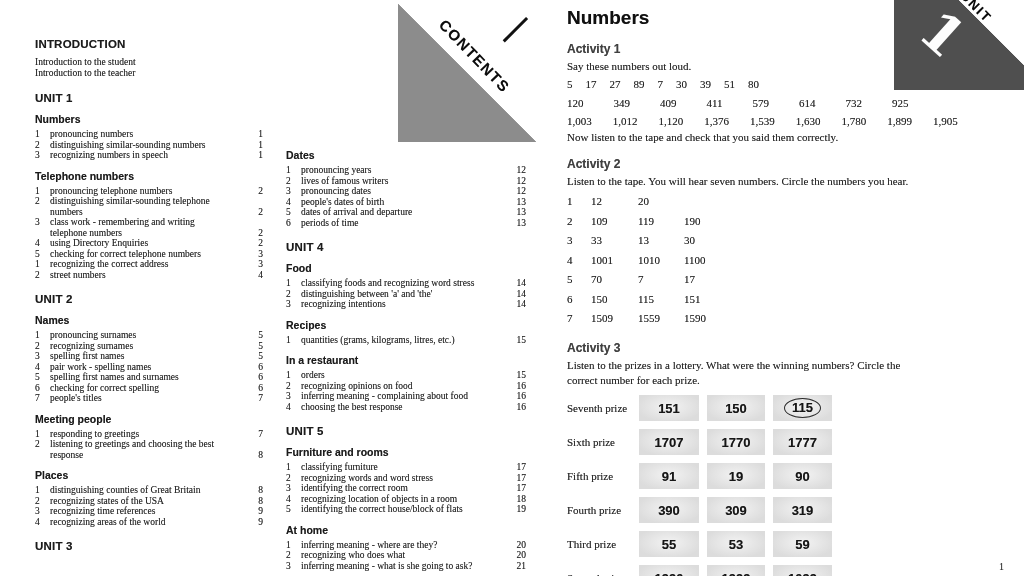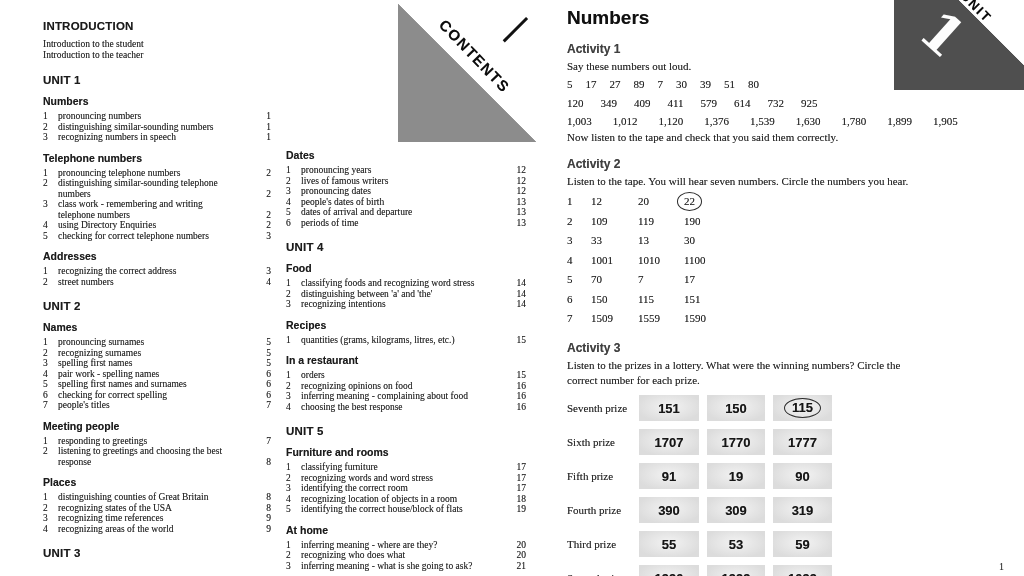--- a/index.html
+++ b/index.html
@@ -5,21 +5,21 @@
   html,body{margin:0;padding:0;}
   body{
     width:1024px;height:576px;overflow:hidden;position:relative;
     background:#ffffff;color:#262626;
     font-family:"Liberation Serif",serif;
     text-shadow:0 0 .4px rgba(70,70,70,.6);
   }
   
   .page-left{position:absolute;left:0;top:0;width:540px;height:576px;background:#fff;}
   .col{position:absolute;top:0;}
-  .col1{left:43px;width:228px;padding-top:20px;}
+  .col1{left:35px;width:228px;padding-top:38px;}
   .col2{left:286px;width:240px;padding-top:140px;}
   .toc-unit{font:bold 11.5px "Liberation Sans",sans-serif;color:#1b1b1b;margin:13px 0 0;letter-spacing:.2px;}
   .toc-unit:first-child{margin-top:0;}
   .toc-title{font:bold 10.5px "Liberation Sans",sans-serif;color:#1b1b1b;margin:9px 0 4px;}
   .toc-plain{font:9.5px/11px "Liberation Serif",serif;}
   .toc-unit + .toc-plain{margin-top:7px;}
   .toc-item{display:flex;font:9.5px/10.5px "Liberation Serif",serif;}
   .ti-num{flex:0 0 15px;}
   .ti-txt{max-width:176px;padding-right:6px;}
   .ti-pg{margin-left:auto;align-self:flex-end;}
@@ -29,21 +29,21 @@
   .banner-text{position:absolute;left:50px;top:14px;transform:rotate(46deg);transform-origin:0 0;
     font:bold 15px "Liberation Sans",sans-serif;letter-spacing:1.5px;color:#0d0d0d;white-space:nowrap;}
   .banner-slash{position:absolute;left:116px;top:11px;width:2.5px;height:33px;background:#111;transform:rotate(45deg);}
   
   .page-right{position:absolute;left:540px;top:0;width:484px;height:576px;background:#fff;}
   .rp{position:absolute;left:27px;top:0;width:452px;}
   .page-title{font:bold 19px "Liberation Sans",sans-serif;color:#101010;margin:7px 0 0;}
   .act-head{font:bold 12px "Liberation Sans",sans-serif;color:#404040;margin:13px 0 4px;}
   .act-text{font:11px/13px "Liberation Serif",serif;margin:0 0 2px;}
   .numrow{display:flex;align-items:center;height:18.5px;font:11px "Liberation Serif",serif;}
-  .r0{gap:13px}.r1{gap:17px}.r2{gap:21px}
+  .r0{gap:13px}.r1{gap:30px}.r2{gap:21px}
   .a2rows{margin-top:4px;}
   .a2row{display:grid;grid-template-columns:24px 47px 46px auto;height:19.5px;align-items:center;
     font:11px "Liberation Serif",serif;}
   .circle{display:inline-block;border:1.4px solid #2b2b2b;border-radius:50%;padding:2px 6px 3px;margin-left:-7px;}
   .a3grid{display:grid;grid-template-columns:64px 60px 58px 59px;column-gap:10px;row-gap:5px;
     margin-top:8px;align-items:center;gap:8px;}
   .a3-label{font:11px "Liberation Serif",serif;}
   .a3-cell{height:26px;display:flex;align-items:center;justify-content:center;
     background:radial-gradient(ellipse at 50% 45%,#f3f3f3 0%,#dcdcdc 78%);
     font:bold 13px "Liberation Sans",sans-serif;color:#161616;}
@@ -103,21 +103,20 @@
         <div class="toc-item">
           <span class="ti-num">4</span>
           <span class="ti-txt">using Directory Enquiries</span>
           <span class="ti-pg">2</span>
         </div>
         <div class="toc-item">
           <span class="ti-num">5</span>
           <span class="ti-txt">checking for correct telephone numbers</span>
           <span class="ti-pg">3</span>
         </div>
-        <div class="toc-title">Addresses</div>
         <div class="toc-item">
           <span class="ti-num">1</span>
           <span class="ti-txt">recognizing the correct address</span>
           <span class="ti-pg">3</span>
         </div>
         <div class="toc-item">
           <span class="ti-num">2</span>
           <span class="ti-txt">street numbers</span>
           <span class="ti-pg">4</span>
         </div>
@@ -364,21 +363,20 @@
         </div>
       <div class="act-text">Now listen to the tape and check that you said them correctly.</div>
 
       <div class="act-head">Activity 2</div>
       <div class="act-text">Listen to the tape. You will hear seven numbers. Circle the numbers you hear.</div>
       <div class="a2rows" id="a2-rows">
           <div class="a2row">
             <span class="a2-idx">1</span>
             <span class="a2-opt">12</span>
             <span class="a2-opt">20</span>
-            <span class="a2-opt"><span class="circle">22</span></span>
           </div>
           <div class="a2row">
             <span class="a2-idx">2</span>
             <span class="a2-opt">109</span>
             <span class="a2-opt">119</span>
             <span class="a2-opt">190</span>
           </div>
           <div class="a2row">
             <span class="a2-idx">3</span>
             <span class="a2-opt">33</span>

